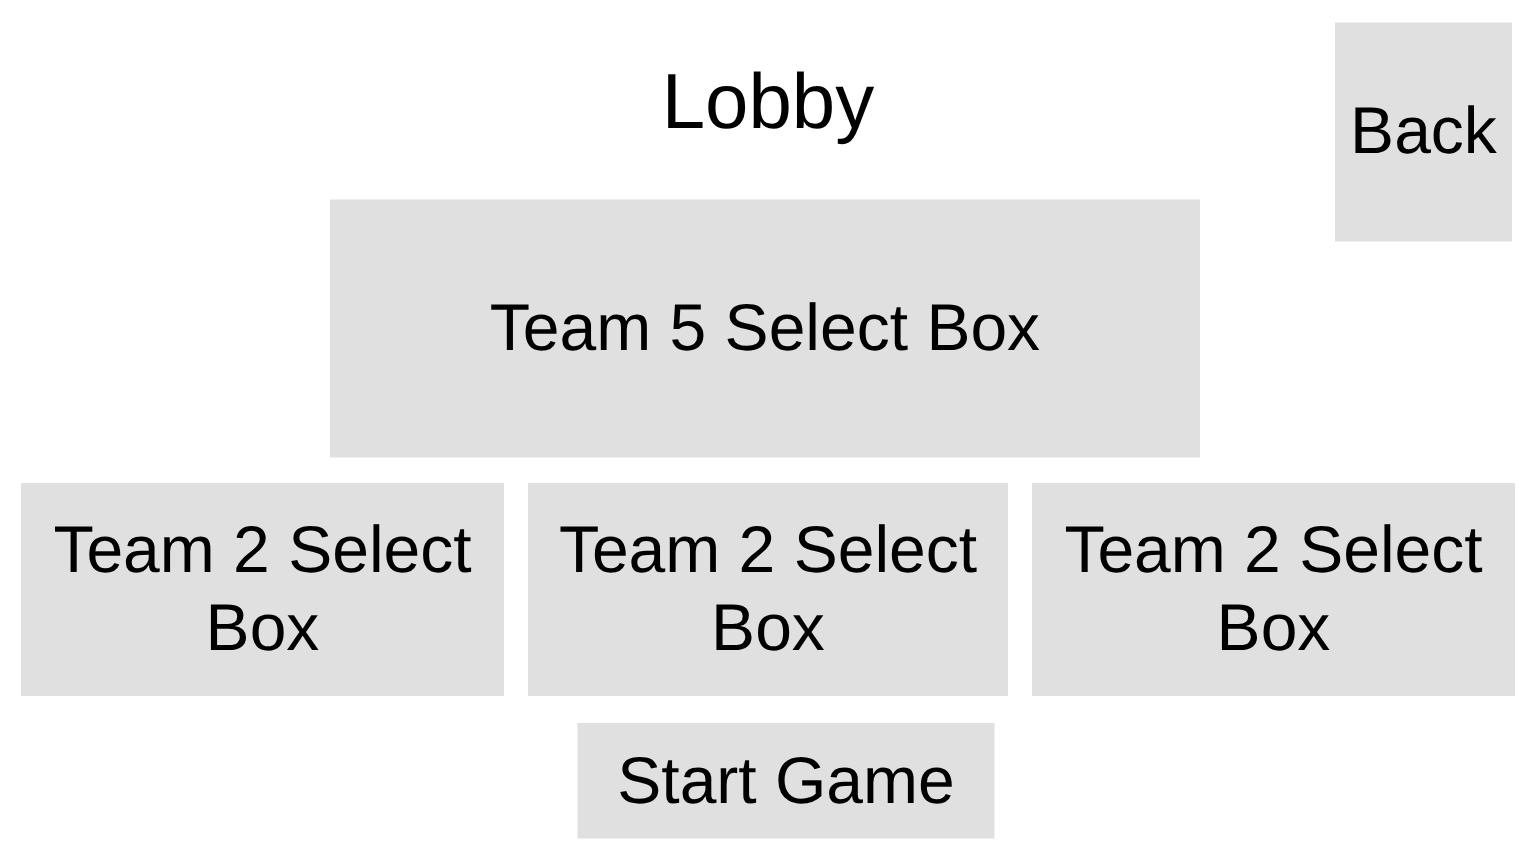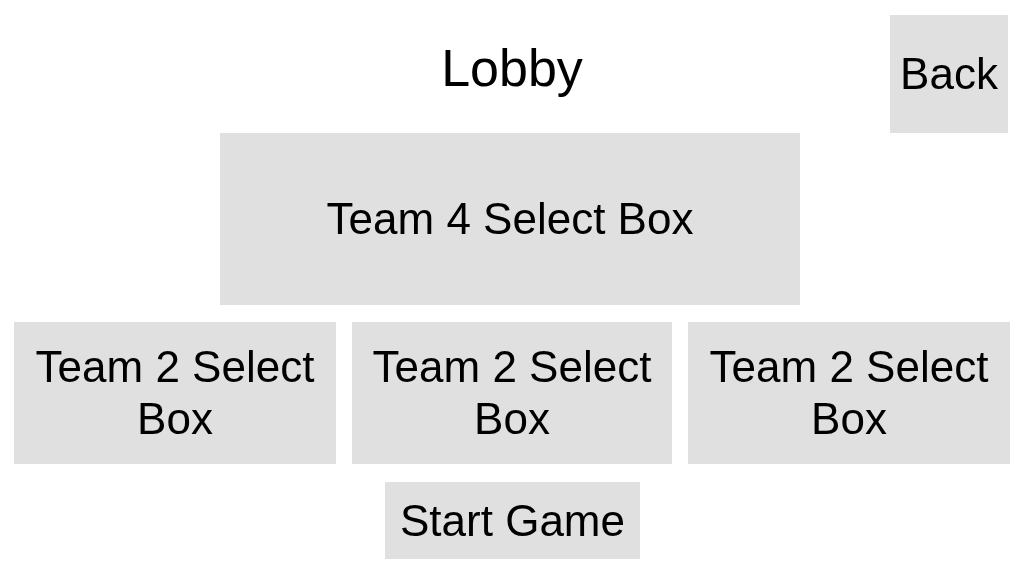--- a/index.html
+++ b/index.html
@@ -33,37 +33,37 @@
     border: none;
     border-radius: 0;
     font-family: inherit;
     font-size: 44px;
     font-weight: 400;
     color: var(--text, #000000);
     line-height: 1.18;
     padding: 0 8px;
     cursor: pointer;
   }
-  .back   { left: 890px; top: 15px;  width: 118px; height: 118px; }
+  .back   { left: 890px; top: 15px;  width: 118px; height: 146px; }
   .team1  { left: 220px; top: 133px; width: 580px; height: 172px; }
   .t2a    { left: 14px;  top: 322px; width: 322px; height: 142px; }
   .t2b    { left: 352px; top: 322px; width: 320px; height: 142px; }
   .t2c    { left: 688px; top: 322px; width: 322px; height: 142px; }
-  .start  { left: 385px; top: 482px; width: 255px; height: 77px; text-align: center;  }
+  .start  { left: 385px; top: 482px; width: 278px; height: 77px; text-align: center;  }
 </style>
 </head>
 <body>
 
 <div class="stage">
 
   <div class="title">Lobby</div>
 
   <button class="box back">Back</button>
 
-  <button class="box team1">Team 4 Select Box</button>
+  <button class="box team1">Team 5 Select Box</button>
 
   <button class="box t2a">Team 2 Select Box</button>
 
   <button class="box t2b">Team 2 Select Box</button>
 
   <button class="box t2c">Team 2 Select Box</button>
 
   <button class="box start">Start Game</button>
 
 </div>

